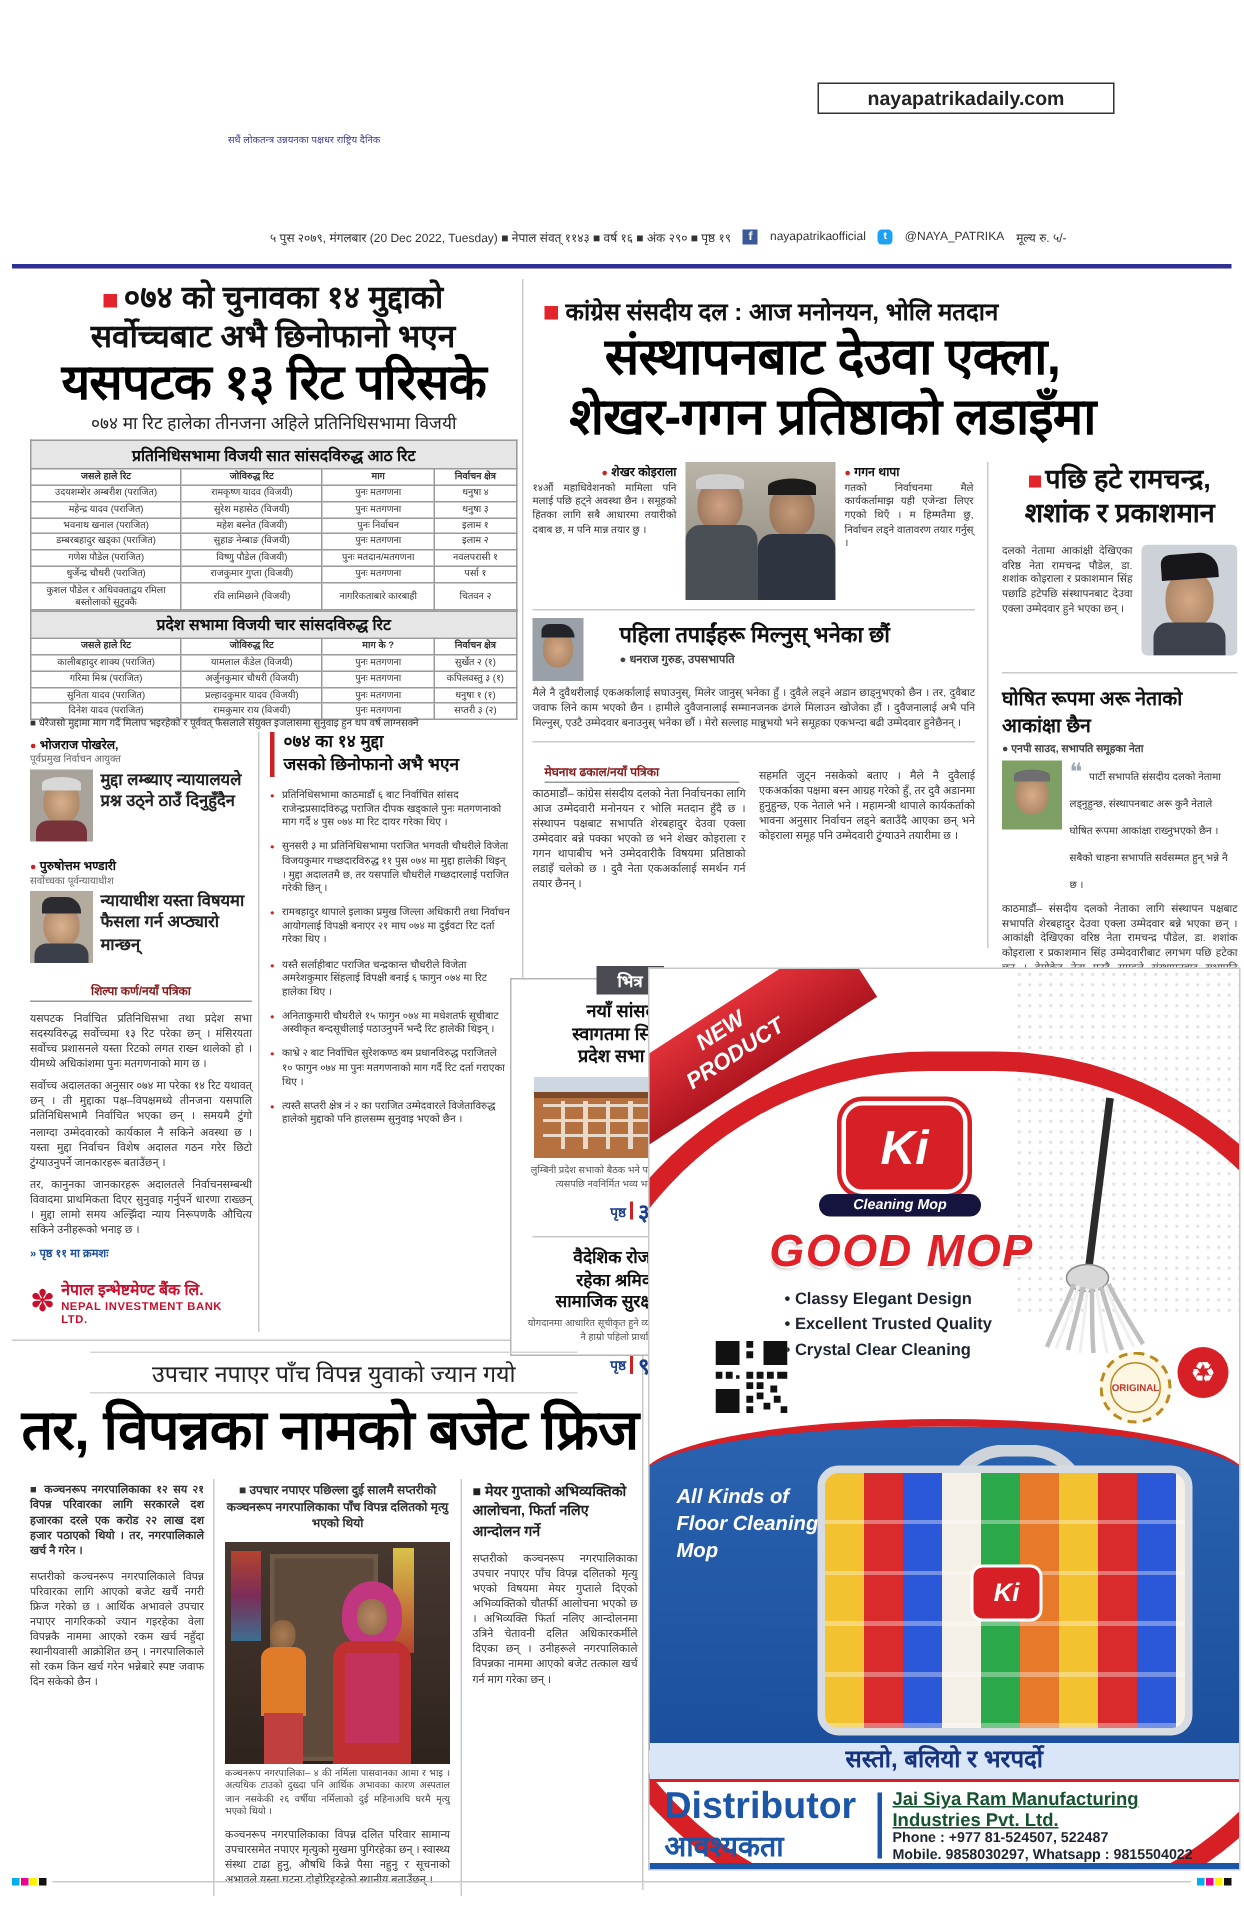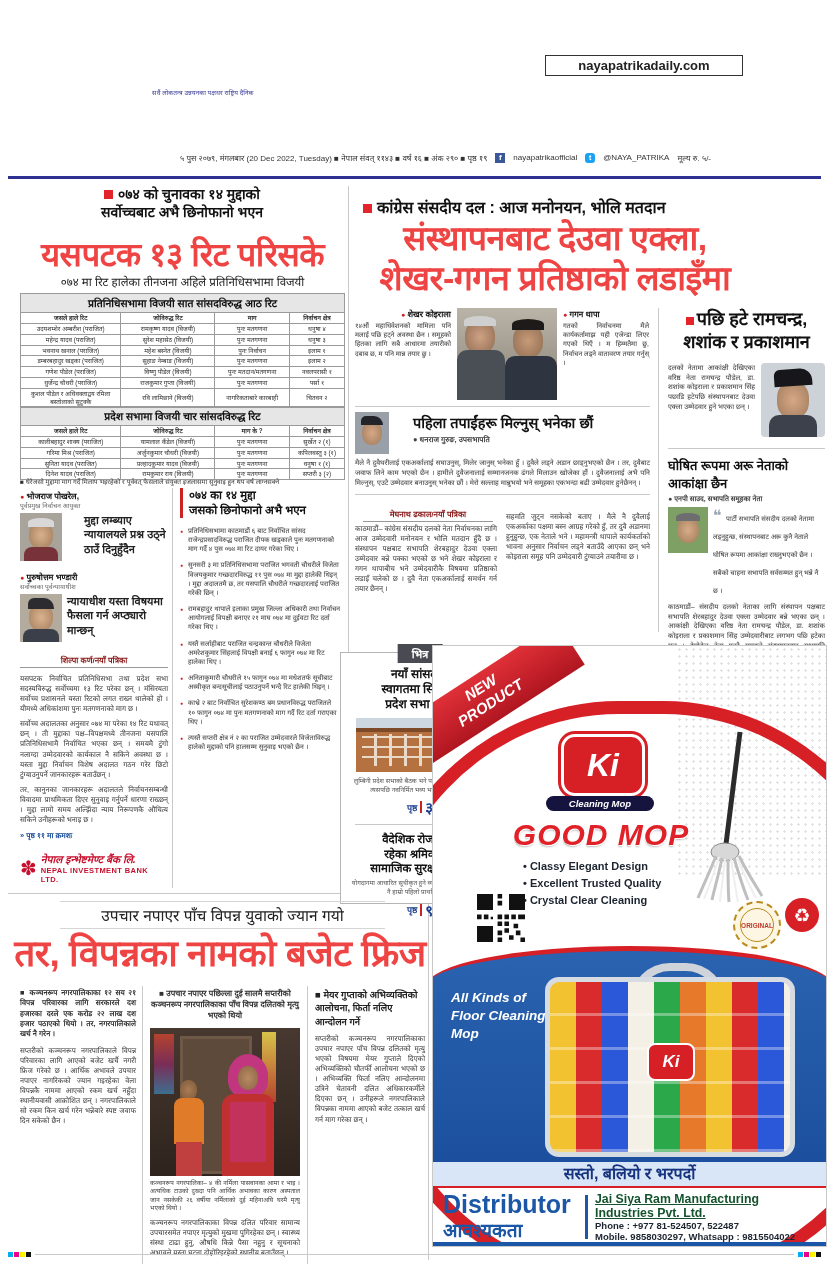--- a/index.html
+++ b/index.html
@@ -5,21 +5,21 @@
   html,body{margin:0;padding:0;background:#fff;}
   .page{position:relative;width:829px;height:1280px;background:#fff;overflow:hidden;
         font-family:"Liberation Sans","DejaVu Sans",sans-serif;color:#222;}
   .abs{position:absolute;}
   .blue{color:#3d3f99;}
   .rule-blue{background:#2e3192;}
   .hair{background:#c9c9c9;}
   .rsq{display:inline-block;width:9px;height:9px;background:#e3242b;margin-right:5px;}
   .rsq.sm{width:6px;height:6px;margin-right:3px;}
   .kicker{font-weight:bold;color:#111;}
-  .headline{font-weight:bold;color:#ef4444;letter-spacing:-.5px;}
+  .headline{font-weight:bold;color:#000000;letter-spacing:-.5px;}
   .just{text-align:justify;}
   .byline{color:#8a1a1a;font-weight:bold;font-size:8px;border-bottom:1px solid #999;padding-bottom:2px;}
   .morelink{color:#1d4f9c;font-weight:bold;font-size:7.5px;}
   table.writ{border-collapse:collapse;width:100%;table-layout:fixed;}
   table.writ td,table.writ th{border:1px solid #9a9a9a;font-size:6.3px;padding:1px 2px;text-align:center;
       font-weight:normal;color:#333;line-height:1.25;}
   table.writ th{font-weight:bold;background:#fff;}
   .ttl{background:#e6e6e6;border:1px solid #9a9a9a;border-bottom:none;font-weight:bold;
        font-size:10.5px;text-align:center;padding:2px 0;color:#111;}
   .bullet-item{font-size:6.8px;line-height:1.35;color:#333;margin-bottom:7px;position:relative;padding-left:8px;}
@@ -83,21 +83,21 @@
   </div>
 
   <div class="abs rule-blue" style="left:8px;top:176px;width:813px;height:2.5px;"></div>
 
   <div class="abs hair" style="left:348px;top:186px;width:1px;height:707px;"></div>
   <div class="abs hair" style="left:172px;top:488px;width:1px;height:400px;"></div>
   <div class="abs hair" style="left:658px;top:308px;width:1px;height:324px;"></div>
   <div class="abs hair" style="left:8px;top:893px;width:417px;height:1px;"></div>
   <div class="abs hair" style="left:428px;top:900px;width:1px;height:360px;"></div>
 
-  <div class="abs kicker" style="left:22px;top:186px;width:320px;text-align:center;font-size:14px;line-height:1.25;">
+  <div class="abs kicker" style="left:22px;top:186px;width:320px;text-align:center;font-size:21px;line-height:1.25;">
     <span class="rsq"></span><span>०७४ को चुनावका १४ मुद्दाको</span><br>
     <span>सर्वोच्चबाट अभै छिनोफानो भएन</span>
   </div>
   <div class="abs headline" style="left:20px;top:231px;width:325px;text-align:center;font-size:33px;">यसपटक १३ रिट परिसके</div>
   <div class="abs" style="left:20px;top:274px;width:325px;text-align:center;font-size:11.5px;color:#222;">०७४ मा रिट हालेका तीनजना अहिले प्रतिनिधिसभामा विजयी</div>
 
   <div class="abs" style="left:20px;top:406px;width:325px;">
     <div class="ttl">प्रदेश सभामा विजयी चार सांसदविरुद्ध रिट</div>
     <table class="writ">
       <colgroup>
@@ -217,21 +217,21 @@
         </tbody>
     </table>
   </div>
 
   <div class="abs" style="left:20px;top:477px;width:325px;font-size:6.6px;color:#333;">■ धेरैजसो मुद्दामा माग गर्दै मिलाप भइरहेको र पूर्ववत् फैसलाले संयुक्त इजलासमा सुनुवाइ हुन थप वर्ष लाग्नसक्ने</div>
 
   <div class="abs" style="left:20px;top:490px;width:148px;">
     <div>
       <div class="qname"><span class="qdot">●</span> <span>भोजराज पोखरेल,</span></div>
       <div class="qtitle">पूर्वप्रमुख निर्वाचन आयुक्त</div>
-      <div style="display:flex;gap:22px;margin-top:3px;">
+      <div style="display:flex;gap:5px;margin-top:3px;">
         <div class="photo" style="width:42px;height:48px;background:#a8a49c;flex:none;">
           <div style="position:absolute;left:9px;top:8px;width:24px;height:28px;border-radius:45%;background:radial-gradient(#d9b08c,#9c7a5a);"></div>
           <div style="position:absolute;left:8px;top:5px;width:26px;height:9px;border-radius:50% 50% 0 0;background:#d8d8d8;"></div>
           <div style="position:absolute;left:4px;top:34px;width:34px;height:14px;border-radius:8px 8px 0 0;background:#77323a;"></div>
         </div>
         <div class="qtext">मुद्दा लम्ब्याए न्यायालयले प्रश्न उठ्ने ठाउँ दिनुहुँदैन</div>
       </div>
     </div>
     <div style="margin-top:10px;">
       <div class="qname"><span class="qdot">●</span> <span>पुरुषोत्तम भण्डारी</span></div>
@@ -246,21 +246,21 @@
       </div>
     </div>
     <div class="byline" style="margin-top:12px;text-align:center;">शिल्पा कर्ण/नयाँ पत्रिका</div>
     <div class="body-txt just" style="margin-top:6px;">यसपटक निर्वाचित प्रतिनिधिसभा तथा प्रदेश सभा सदस्यविरुद्ध सर्वोच्चमा १३ रिट परेका छन् । मंसिरयता सर्वोच्च प्रशासनले यस्ता रिटको लगत राख्न थालेको हो । यीमध्ये अधिकांशमा पुनः मतगणनाको माग छ ।</div>
     <div class="body-txt just" style="margin-top:5px;">सर्वोच्च अदालतका अनुसार ०७४ मा परेका १४ रिट यथावत् छन् । ती मुद्दाका पक्ष–विपक्षमध्ये तीनजना यसपालि प्रतिनिधिसभामै निर्वाचित भएका छन् । समयमै टुंगो नलाग्दा उम्मेदवारको कार्यकाल नै सकिने अवस्था छ । यस्ता मुद्दा निर्वाचन विशेष अदालत गठन गरेर छिटो टुंग्याउनुपर्ने जानकारहरू बताउँछन् ।</div>
     <div class="body-txt just" style="margin-top:5px;">तर, कानुनका जानकारहरू अदालतले निर्वाचनसम्बन्धी विवादमा प्राथमिकता दिएर सुनुवाइ गर्नुपर्ने धारणा राख्छन् । मुद्दा लामो समय अल्झिँदा न्याय निरूपणकै औचित्य सकिने उनीहरूको भनाइ छ ।</div>
     <div class="morelink" style="margin-top:5px;">» पृष्ठ ११ मा क्रमशः</div>
     <div style="margin-top:12px;display:flex;align-items:center;gap:4px;">
       <span style="color:#c8102e;font-size:20px;line-height:1;">✽</span>
       <span>
-        <span style="display:block;color:#c8102e;font-weight:bold;font-size:10.5px;font-style:italic;">नेपाल इन्भेष्टमेण्ट बैंक लि.</span>
+        <span style="display:block;color:#c8102e;font-weight:bold;font-size:10.5px;">नेपाल इन्भेष्टमेण्ट बैंक लि.</span>
         <span style="display:block;color:#c8102e;font-weight:bold;font-size:7.5px;letter-spacing:.4px;">NEPAL INVESTMENT BANK LTD.</span>
       </span>
     </div>
   </div>
 
   <div class="abs" style="left:180px;top:488px;width:160px;">
     <div style="border-left:3px solid #cc2222;padding-left:6px;font-weight:bold;font-size:11.5px;color:#111;line-height:1.3;">
       <span>०७४ का १४ मुद्दा</span><br><span>जसको छिनोफानो अभै भएन</span>
     </div>
     <div style="margin-top:8px;">
@@ -318,21 +318,21 @@
       </div>
       <div>
         <div style="font-weight:bold;font-size:14.5px;color:#111;">पहिला तपाईंहरू मिल्नुस् भनेका छौं</div>
         <div style="font-size:7.5px;font-weight:bold;color:#444;margin-top:2px;">● धनराज गुरुङ, उपसभापति</div>
       </div>
     </div>
     <div class="just" style="font-size:7px;color:#333;line-height:1.4;margin-top:4px;">मैले नै दुवैथरीलाई एकअर्कालाई सघाउनुस्, मिलेर जानुस् भनेका हुँ । दुवैले लड्ने अडान छाड्नुभएको छैन । तर, दुवैबाट जवाफ लिने काम भएको छैन । हामीले दुवैजनालाई सम्मानजनक ढंगले मिलाउन खोजेका हौं । दुवैजनालाई अभै पनि मिल्नुस्, एउटै उम्मेदवार बनाउनुस् भनेका छौं । मेरो सल्लाह मान्नुभयो भने समूहका एकभन्दा बढी उम्मेदवार हुनेछैनन् ।</div>
     <div class="hair" style="height:1px;margin-top:7px;"></div>
   </div>
 
-  <div class="abs byline" style="left:363px;top:508px;width:130px;text-align:center;">मेघनाथ ढकाल/नयाँ पत्रिका</div>
+  <div class="abs byline" style="left:363px;top:508px;width:130px;text-align:left;">मेघनाथ ढकाल/नयाँ पत्रिका</div>
   <div class="abs body-txt just" style="left:355px;top:524px;width:142px;">काठमाडौं– कांग्रेस संसदीय दलको नेता निर्वाचनका लागि आज उम्मेदवारी मनोनयन र भोलि मतदान हुँदै छ । संस्थापन पक्षबाट सभापति शेरबहादुर देउवा एक्ला उम्मेदवार बन्ने पक्का भएको छ भने शेखर कोइराला र गगन थापाबीच भने उम्मेदवारीकै विषयमा प्रतिष्ठाको लडाइँ चलेको छ । दुवै नेता एकअर्कालाई समर्थन गर्न तयार छैनन् ।</div>
   <div class="abs body-txt just" style="left:506px;top:512px;width:144px;">सहमति जुट्न नसकेको बताए । मैले नै दुवैलाई एकअर्काका पक्षमा बस्न आग्रह गरेको हुँ, तर दुवै अडानमा हुनुहुन्छ, एक नेताले भने । महामन्त्री थापाले कार्यकर्ताको भावना अनुसार निर्वाचन लड्ने बताउँदै आएका छन् भने कोइराला समूह पनि उम्मेदवारी टुंग्याउने तयारीमा छ ।</div>
 
   <div class="abs" style="left:668px;top:308px;width:157px;">
     <div class="kicker" style="font-size:18px;text-align:center;line-height:1.3;">
       <span class="rsq sm" style="width:8px;height:8px;"></span><span>पछि हटे रामचन्द्र,</span><br>
       <span>शशांक र प्रकाशमान</span>
     </div>
     <div style="margin-top:8px;overflow:hidden;">
       <div class="photo" style="float:right;width:64px;height:74px;margin:0 0 4px 6px;background:#cdd2d8;border-radius:4px;">

